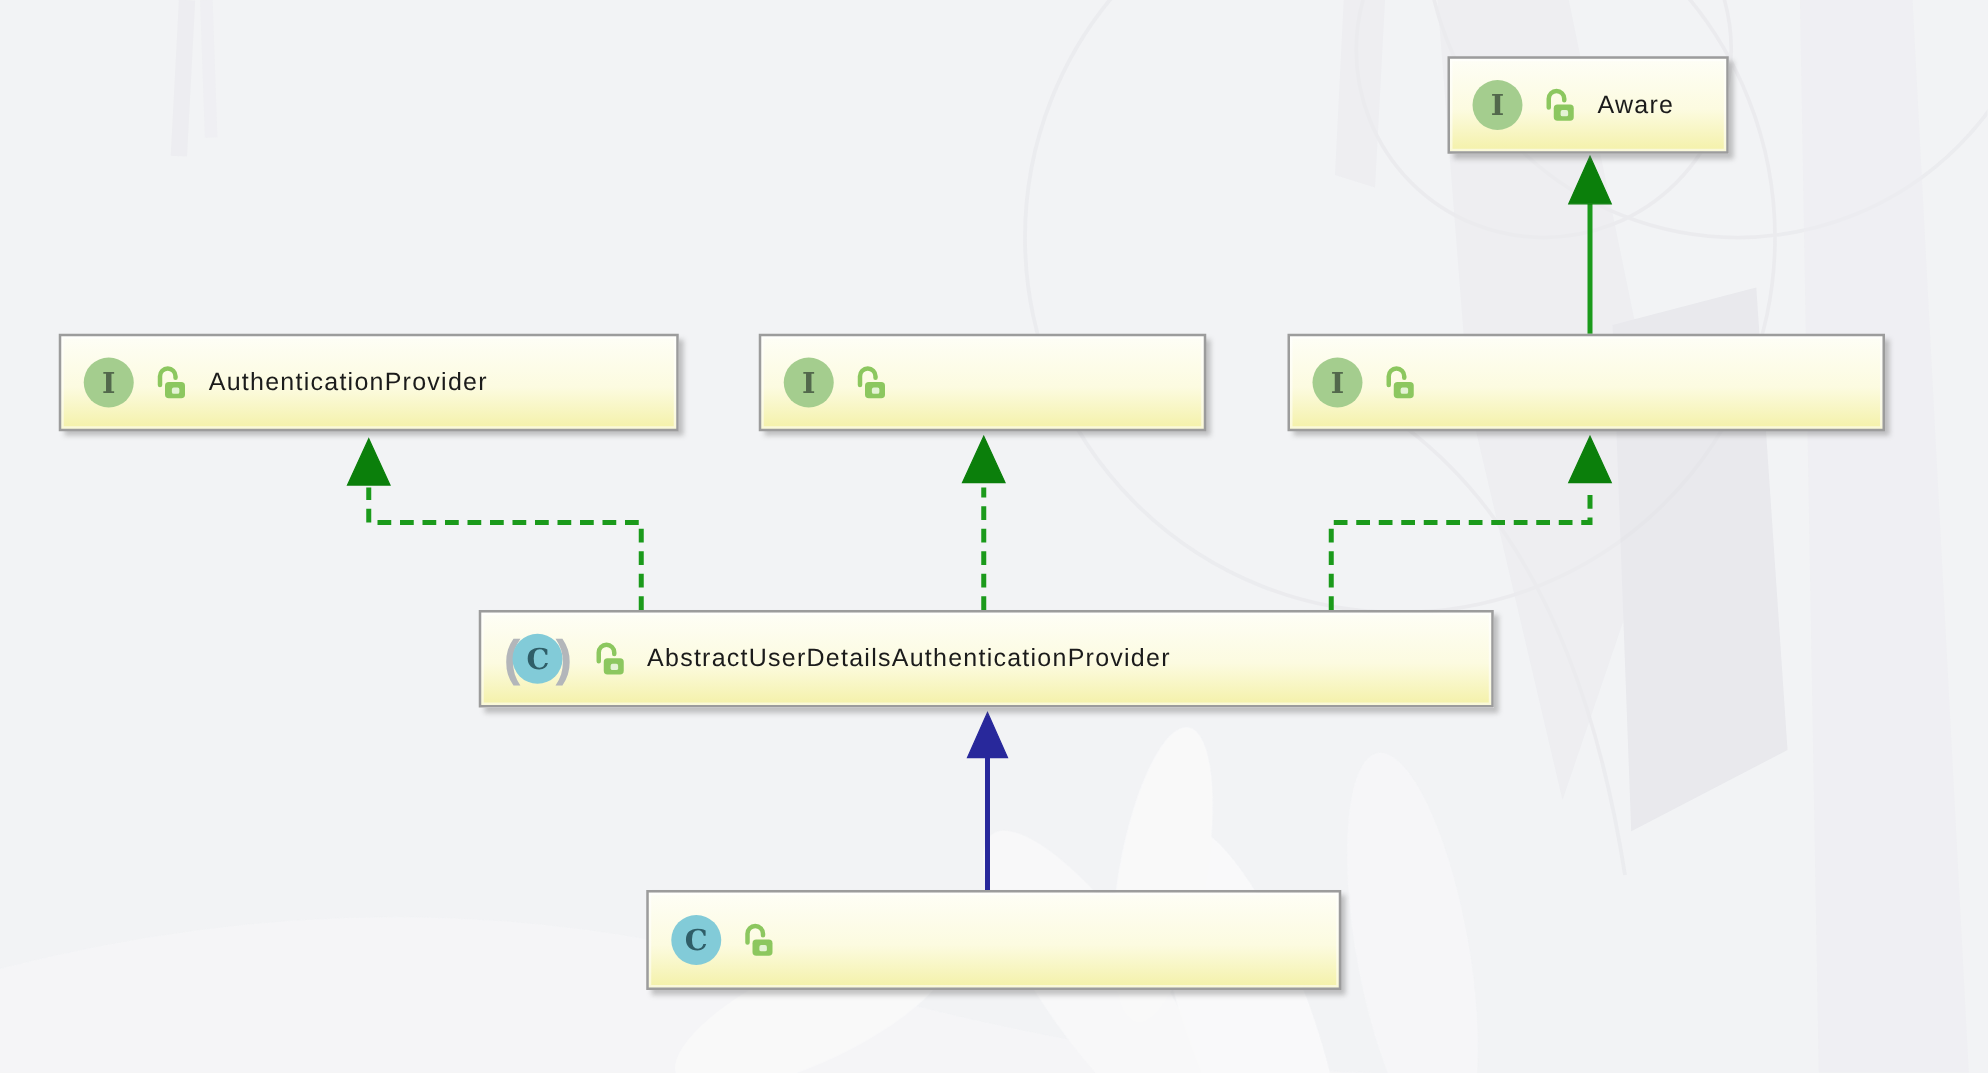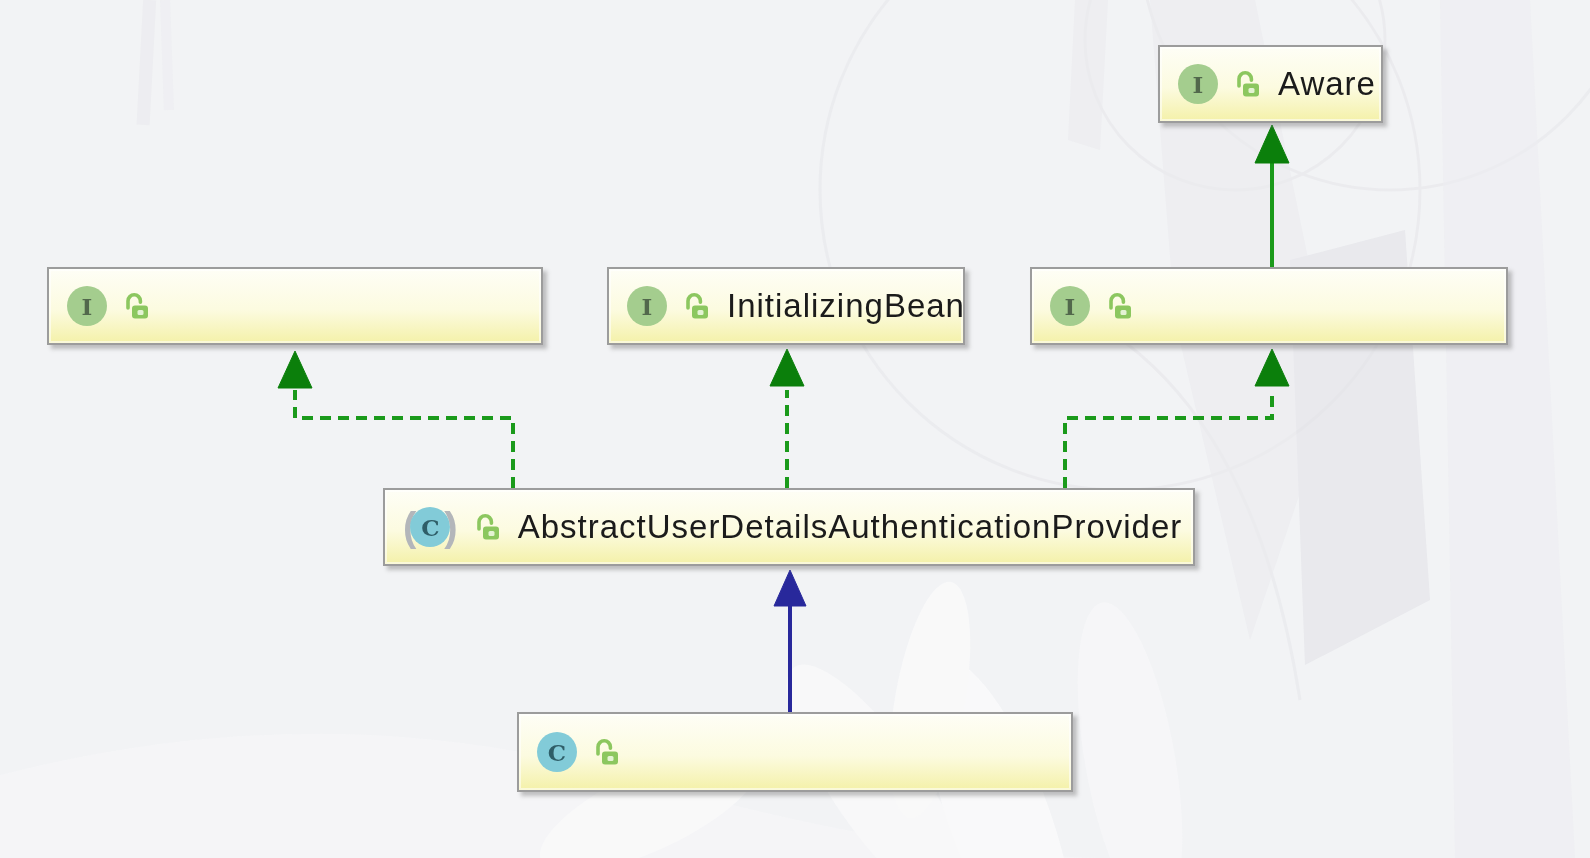--- a/index.html
+++ b/index.html
@@ -39,21 +39,21 @@
   .node{
     position:absolute;z-index:2;
     display:flex;align-items:center;
     padding-left:18px;padding-right:8px;
     background:linear-gradient(180deg,var(--node-fill-top) 0%,var(--node-fill-mid) 55%,var(--node-fill-bottom) 100%);
     border:2px solid var(--node-border);
     box-shadow:inset 0 0 0 2px rgba(255,255,255,.55), 4px 4px 4px rgba(110,110,110,.40);
     cursor:default;
   }
   .node .label{
-    font-size:33px;letter-spacing:1px;color:var(--label-color);
+    font-size:20px;letter-spacing:1px;color:var(--label-color);
     white-space:nowrap;margin-left:16px;text-align:center;
   }
   .badge{
     width:40px;height:40px;border-radius:50%;
     display:flex;align-items:center;justify-content:center;
     font-family:"DejaVu Serif", serif;font-weight:bold;font-size:23px;
     flex:0 0 auto;
   }
   .badge.iface{background:var(--interface-icon-bg);color:var(--interface-icon-fg);}
   .badge.cls{background:var(--class-icon-bg);color:var(--class-icon-fg);}
@@ -143,34 +143,34 @@
   <span class="badge iface">
       <span>I</span>
     </span>
   <span class="lock">
     <svg width="30" height="30" viewBox="0 0 30 30">
         <path d="M7,17 V10 a6.2,6.2 0 0 1 12.4,0 v1.2" fill="none" stroke="var(--lock-icon)" stroke-width="3.6" stroke-linecap="round"></path>
         <rect x="11" y="14.5" width="16" height="13" rx="3" fill="var(--lock-icon)"></rect>
         <rect x="16.5" y="19" width="6" height="5" rx="1.5" fill="#e4f3d4"></rect>
       </svg>
   </span>
+  <span class="label">AuthenticationProvider</span>
 </div>
 
 <div class="node n-initbean">
   <span class="badge iface">
       <span>I</span>
     </span>
   <span class="lock">
     <svg width="30" height="30" viewBox="0 0 30 30">
         <path d="M7,17 V10 a6.2,6.2 0 0 1 12.4,0 v1.2" fill="none" stroke="var(--lock-icon)" stroke-width="3.6" stroke-linecap="round"></path>
         <rect x="11" y="14.5" width="16" height="13" rx="3" fill="var(--lock-icon)"></rect>
         <rect x="16.5" y="19" width="6" height="5" rx="1.5" fill="#e4f3d4"></rect>
       </svg>
   </span>
-  <span class="label">InitializingBean</span>
 </div>
 
 <div class="node n-msgsrc">
   <span class="badge iface">
       <span>I</span>
     </span>
   <span class="lock">
     <svg width="30" height="30" viewBox="0 0 30 30">
         <path d="M7,17 V10 a6.2,6.2 0 0 1 12.4,0 v1.2" fill="none" stroke="var(--lock-icon)" stroke-width="3.6" stroke-linecap="round"></path>
         <rect x="11" y="14.5" width="16" height="13" rx="3" fill="var(--lock-icon)"></rect>

